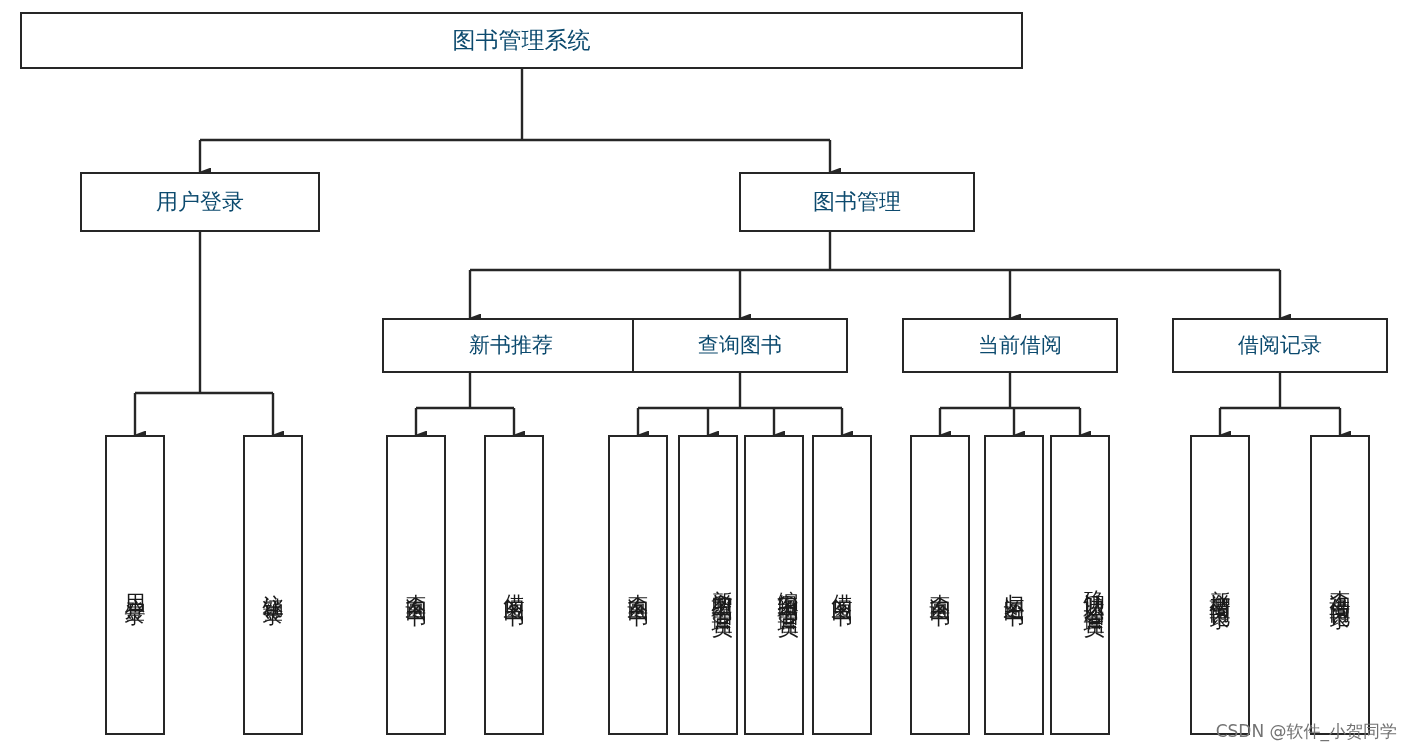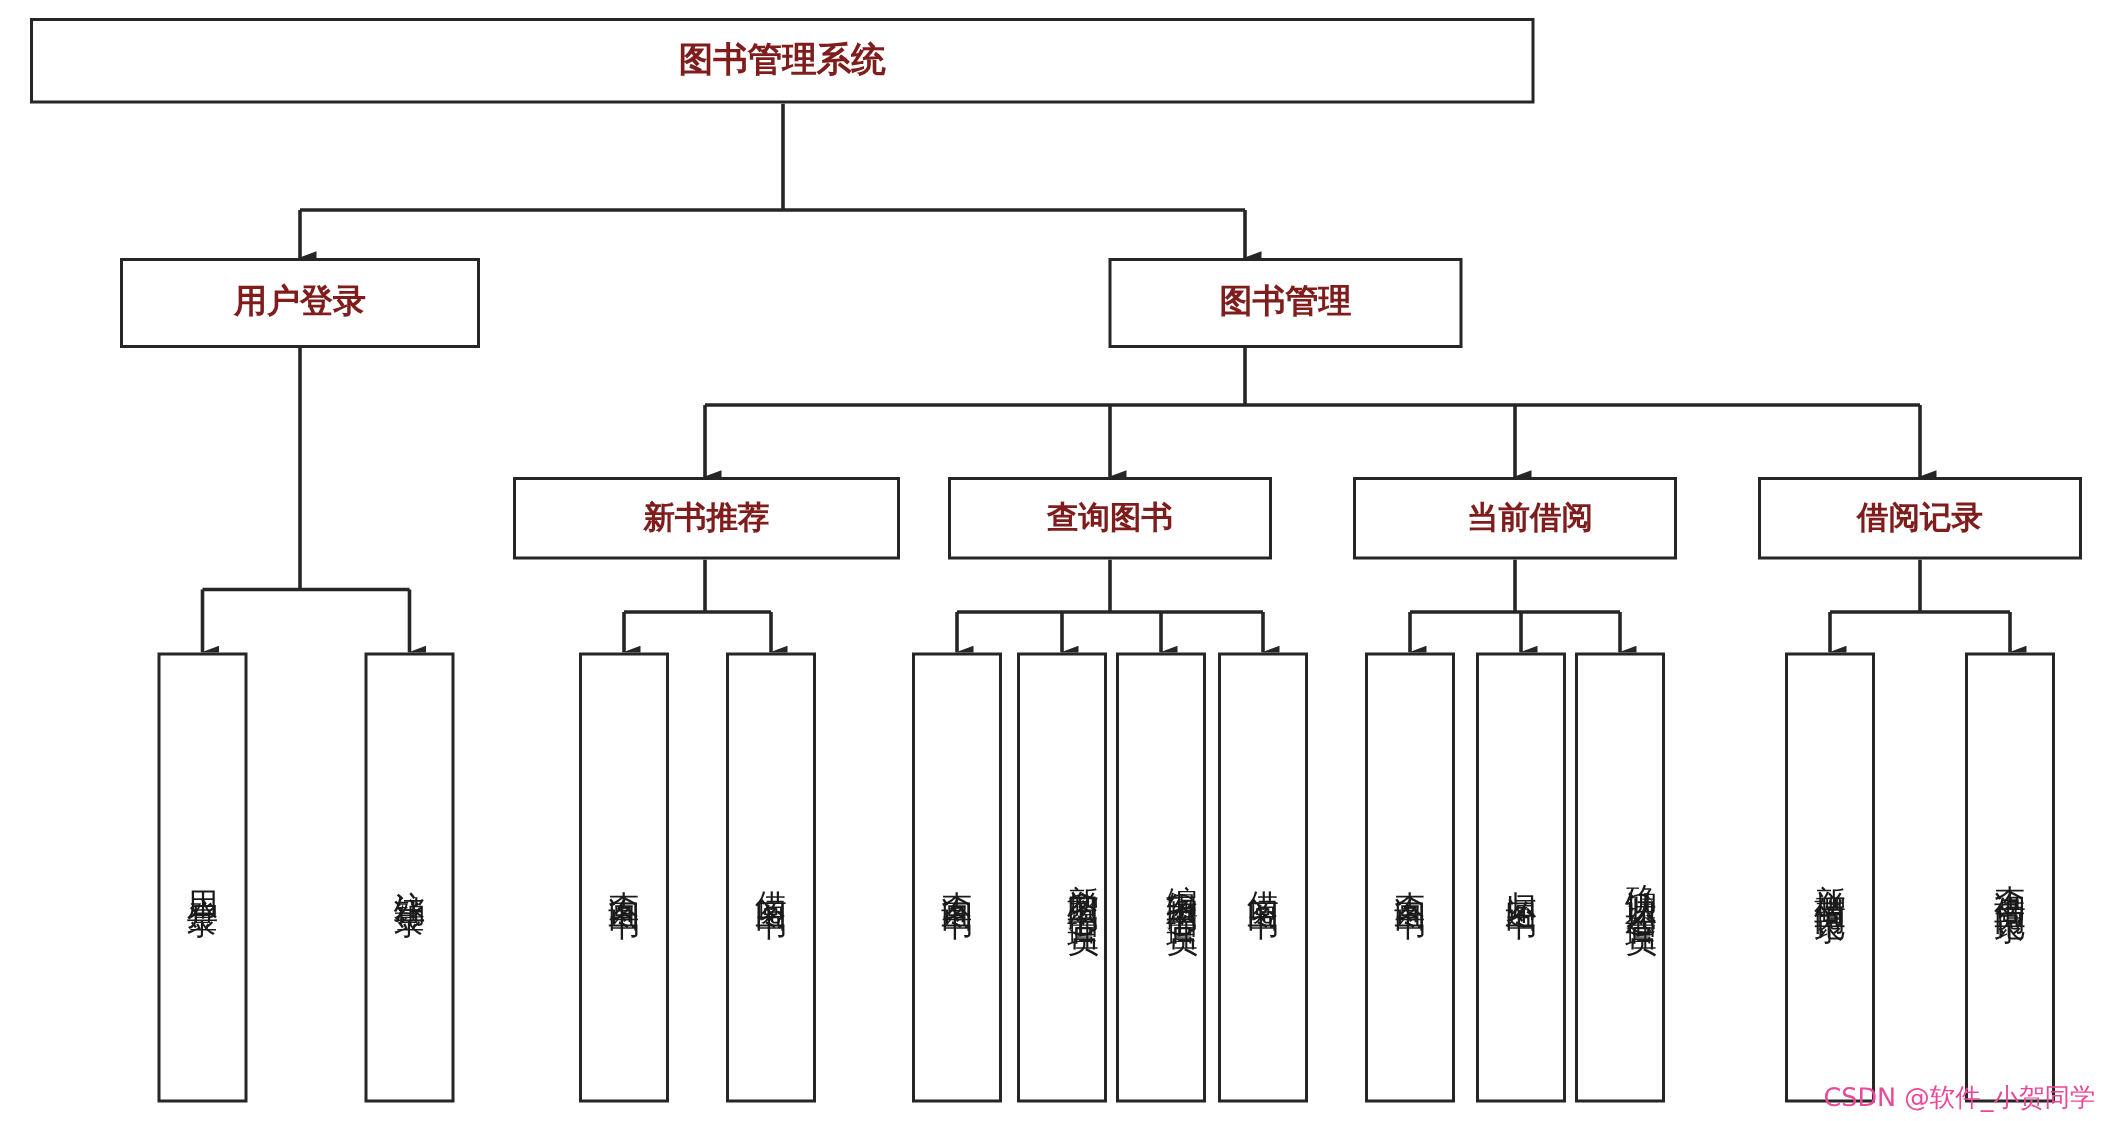--- a/index.html
+++ b/index.html
@@ -30,24 +30,23 @@
     border: 2px solid #262626;
     background: #ffffff;
     z-index: 2;
   }
   .node .label-h {
     width: 100%;
     height: 100%;
     display: flex;
     align-items: center;
     justify-content: center;
-    color: #7f1d1d;
+    color: #0c4a6e;
     line-height: 1.1;
     white-space: nowrap;
-    font-weight: bold;
   }
   .node.root .label-h { font-size: 23px; }
   .node.lvl1 .label-h { font-size: 22px; }
   .node.lvl2 .label-h { font-size: 21px; }
   .node.leaf {
     border-width: 2px;
   }
   .node.leaf .label-v {
     width: 100%;
     height: 100%;
@@ -64,21 +63,21 @@
   }
   .node.leaf.tall .label-v {
     align-items: flex-start;
     padding-top: 6px;
   }
   .watermark {
     position: absolute;
     right: 8px;
     bottom: 4px;
     font-size: 17px;
-    color: #ec4899;
+    color: #737373;
     z-index: 5;
     white-space: nowrap;
     font-family: "DejaVu Sans", "Liberation Sans", sans-serif;
   }
 </style>
 </head>
 <body>
 
 <div id="canvas">
 
@@ -129,21 +128,21 @@
     <div class="label-h">图书管理系统</div>
   </div>
 
   <div class="node lvl1" style="left: 80px; top: 172px; width: 240px; height: 60px;">
     <div class="label-h">用户登录</div>
   </div>
   <div class="node lvl1" style="left: 712px; top: 172px; width: 236px; height: 60px; margin-left: 27px;">
     <div class="label-h">图书管理</div>
   </div>
 
-  <div class="node lvl2" style="left: 342px; top: 318px; width: 258px; height: 55px;">
+  <div class="node lvl2" style="left: 382px; top: 318px; width: 258px; height: 55px;">
     <div class="label-h">新书推荐</div>
   </div>
   <div class="node lvl2" style="left: 632px; top: 318px; width: 216px; height: 55px;">
     <div class="label-h">查询图书</div>
   </div>
   <div class="node lvl2" style="left: 902px; top: 318px; width: 216px; height: 55px; padding-left: 20px;">
     <div class="label-h">当前借阅</div>
   </div>
   <div class="node lvl2" style="left: 1172px; top: 318px; width: 216px; height: 55px;">
     <div class="label-h">借阅记录</div>

